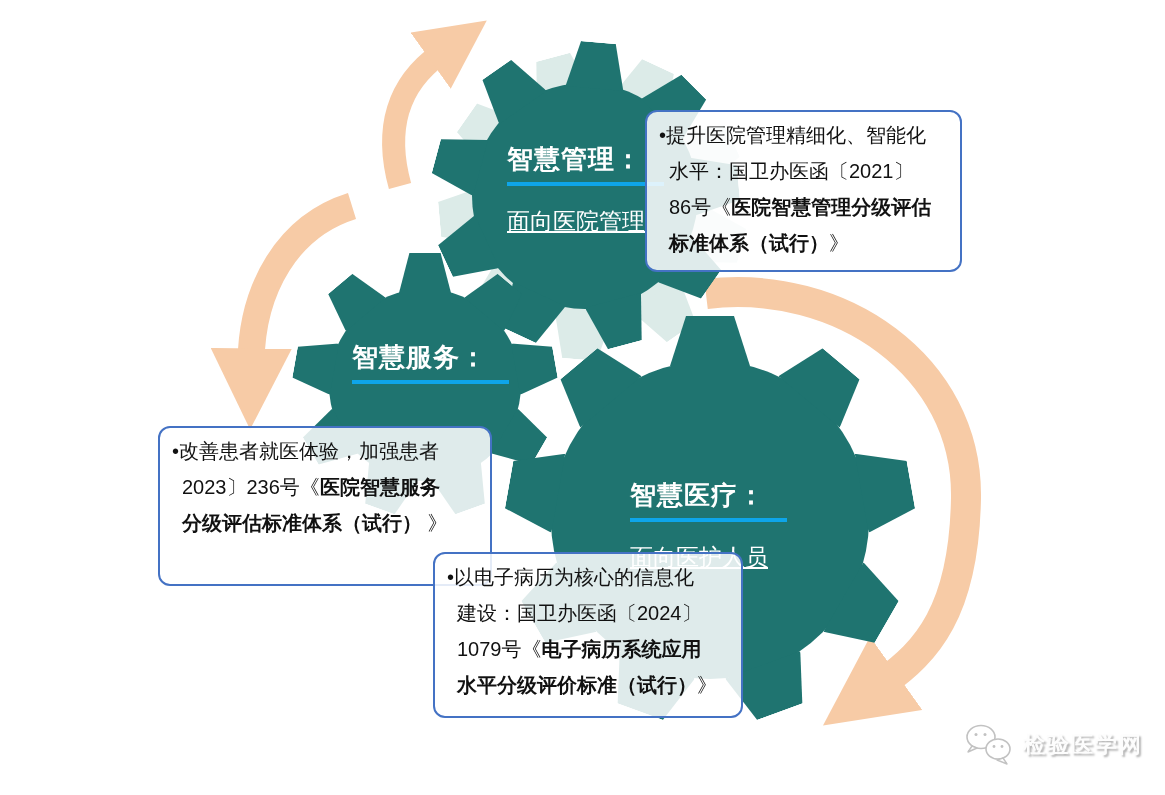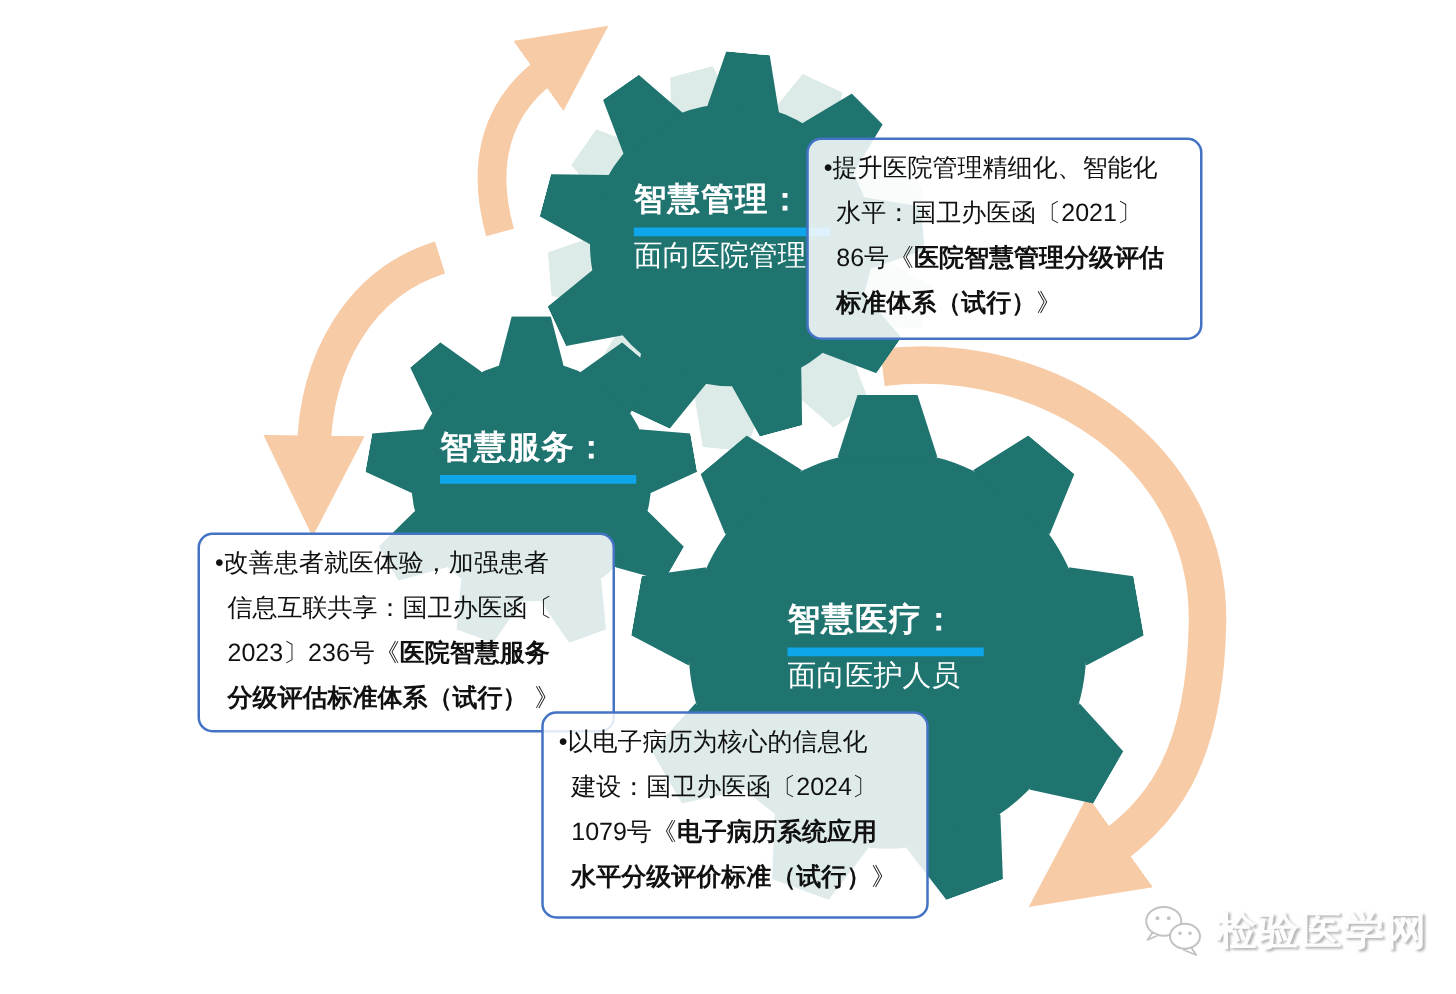--- a/index.html
+++ b/index.html
@@ -35,40 +35,40 @@
   .g-mid .body{width:192px;height:192px;}
   .g-mid .tooth{width:52px;height:40px;margin:-20px 0 0 -26px;--d:-112px;}
 
   .g-big{width:416px;height:416px;left:502px;top:312px;}
   .g-big .body{width:318px;height:318px;}
   .g-big .tooth{width:80px;height:50px;margin:-25px 0 0 -40px;--d:-179px;}
 
   
   .gear-text{position:absolute;z-index:4;color:#fff;}
   .gear-title{font-size:26px;font-weight:bold;letter-spacing:1px;
-    display:inline-block;border-bottom:7px solid #0ea5e9;padding:0 22px 5px 0;}
-  .gear-sub{font-size:23px;white-space:nowrap;}
+    display:inline-block;border-bottom:4px solid #0ea5e9;padding:0 22px 5px 0;}
+  .gear-sub{font-size:23px;margin-top:20px;white-space:nowrap;text-decoration:underline;}
   #gtext-management{left:507px;top:142px;}
   #gtext-service{left:352px;top:340px;}
   #gtext-medical{left:630px;top:478px;}
 
   
   .note{position:absolute;z-index:5;background:rgba(255,255,255,0.86);
     border:2px solid var(--box-border);border-radius:12px;
     font-size:20px;line-height:36px;color:#111;padding:5px 6px 5px 12px;}
   .note b{font-weight:bold;}
   .note-line{white-space:nowrap;padding-left:10px;}
   .note-line.first{padding-left:0;}
   #note-management{left:645px;top:110px;width:295px;height:148px;}
   #note-service{left:158px;top:426px;width:312px;height:146px;}
-  #note-medical{left:433px;top:569px;width:288px;height:152px;}
+  #note-medical{left:433px;top:552px;width:288px;height:152px;}
 
   
   #watermark{position:absolute;z-index:6;right:22px;bottom:26px;display:flex;align-items:center;gap:6px;}
-  #watermark .wm-text{font-size:32px;font-weight:bold;color:#fdfdfd;
+  #watermark .wm-text{font-size:22px;font-weight:bold;color:#fdfdfd;
     text-shadow:2px 2px 2px #b5b5b5;letter-spacing:2px;}
 </style>
 </head>
 <body>
 
 <div id="canvas">
 
   <svg id="arrow-layer" width="1165" height="795" viewBox="0 0 1165 795">
     <defs>
       <marker id="ah" markerWidth="3.4" markerHeight="3" refX="0.5" refY="1.5" orient="auto" markerUnits="strokeWidth">
@@ -146,21 +146,20 @@
 
   <div class="note" id="note-management">
     <div class="note-line first"><span>•提升医院管理精细化、智能化</span><b></b><span></span></div>
     <div class="note-line"><span>水平：国卫办医函〔2021〕</span><b></b><span></span></div>
     <div class="note-line"><span>86号《</span><b>医院智慧管理分级评估</b><span></span></div>
     <div class="note-line"><span></span><b>标准体系（试行）</b><span>》</span></div>
   </div>
 
   <div class="note" id="note-service">
     <div class="note-line first"><span>•改善患者就医体验，加强患者</span><b></b><span></span></div>
-    <div class="note-line"><span>信息互联共享：国卫办医函〔</span><b></b><span></span></div>
     <div class="note-line"><span>2023〕236号《</span><b>医院智慧服务</b><span></span></div>
     <div class="note-line"><span></span><b>分级评估标准体系（试行）</b><span> 》</span></div>
   </div>
 
   <div class="note" id="note-medical">
     <div class="note-line first"><span>•以电子病历为核心的信息化</span><b></b><span></span></div>
     <div class="note-line"><span>建设：国卫办医函〔2024〕</span><b></b><span></span></div>
     <div class="note-line"><span>1079号《</span><b>电子病历系统应用</b><span></span></div>
     <div class="note-line"><span></span><b>水平分级评价标准（试行）</b><span>》</span></div>
   </div>

